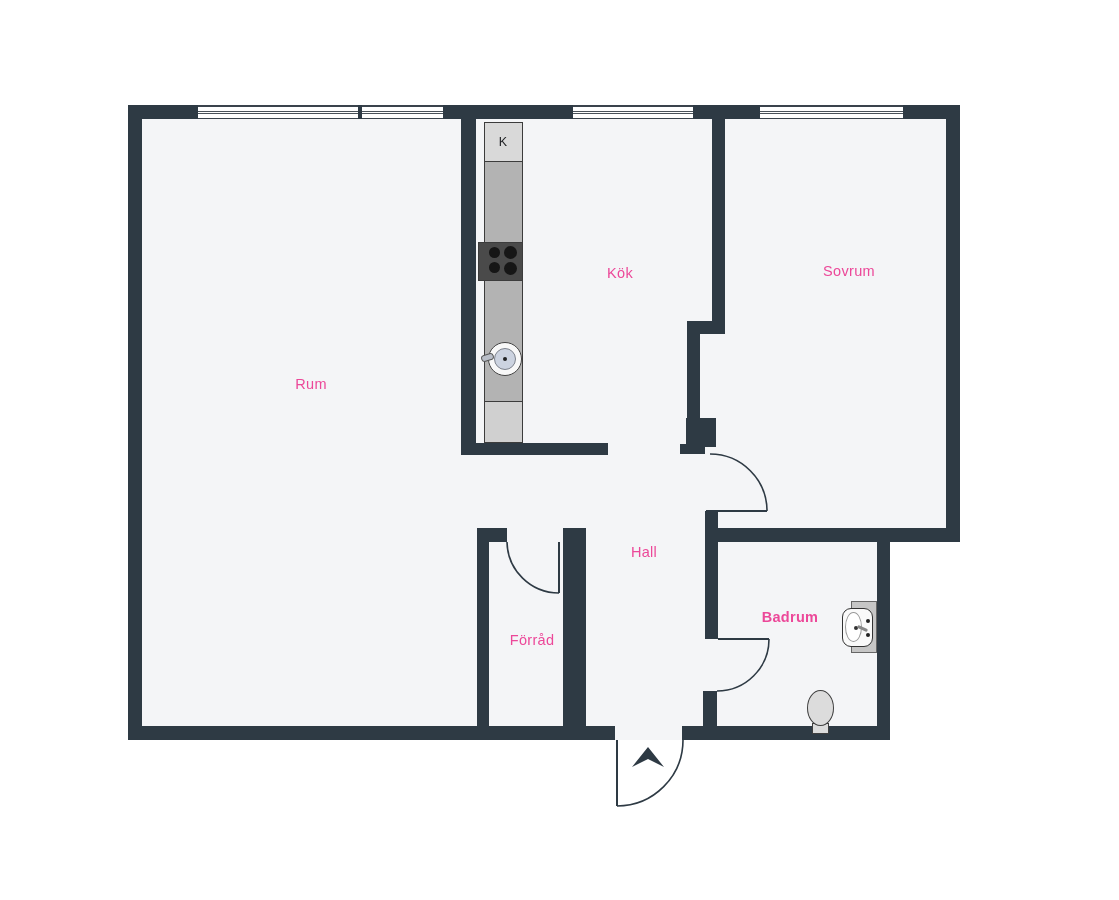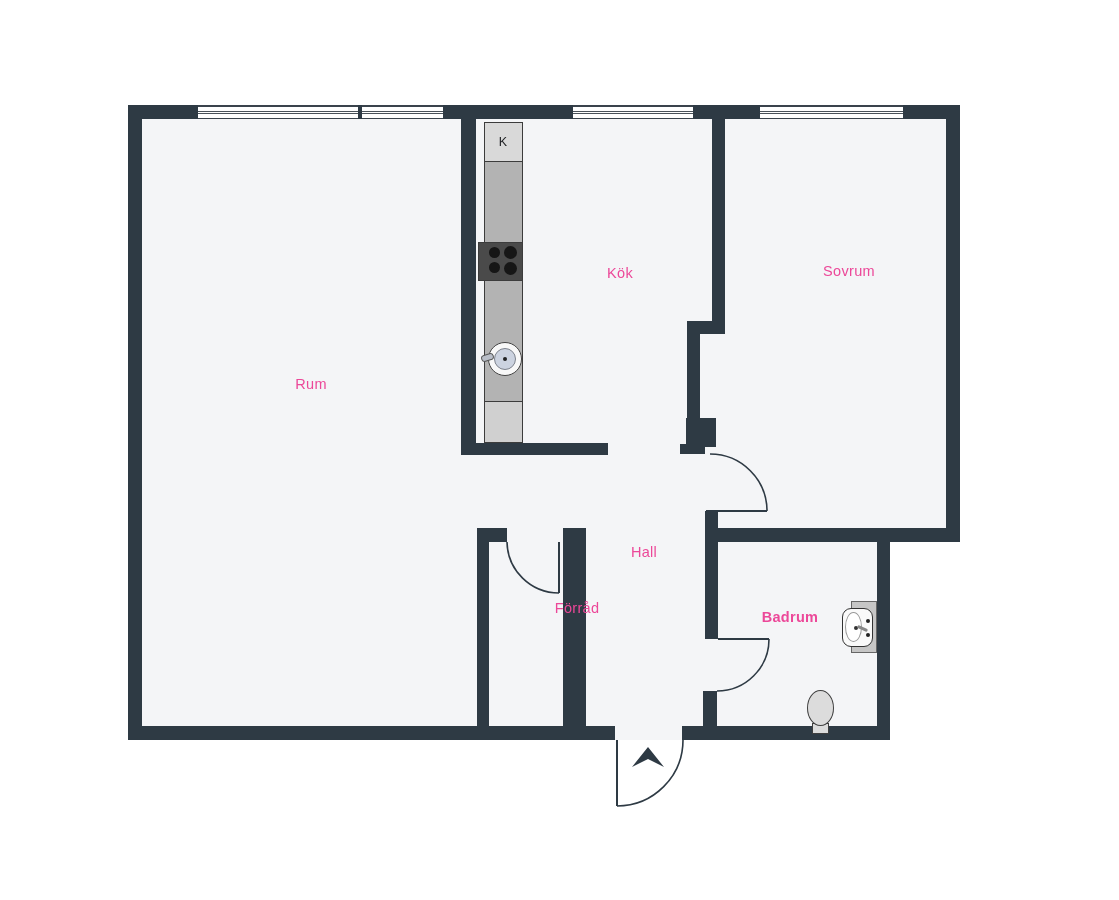--- a/index.html
+++ b/index.html
@@ -121,17 +121,17 @@
     <path class="swing" d="M 507 542 A 52 52 0 0 0 559 593"></path>
     <line class="leaf" x1="617" y1="740" x2="617" y2="806"></line>
     <path class="swing" d="M 617 806 A 66 66 0 0 0 683 740"></path>
     <polygon class="north" points="648,747 664,767 648,759 632,767"></polygon>
   </svg>
 
   <div class="room-label" style="left:311px; top:384px;">Rum</div>
   <div class="room-label" style="left:620px; top:273px;">Kök</div>
   <div class="room-label" style="left:849px; top:271px;">Sovrum</div>
   <div class="room-label" style="left:644px; top:552px;">Hall</div>
-  <div class="room-label" style="left:532px; top:608px;margin-left:45px;">Förråd</div>
+  <div class="room-label" style="left:532px; top:640px;">Förråd</div>
   <div class="room-label" style="left:790px; top:617px;font-weight:bold;">Badrum</div>
   <div class="k-label" style="left:503px; top:142px;">K</div>
 
 </div>
 
 </body></html>

